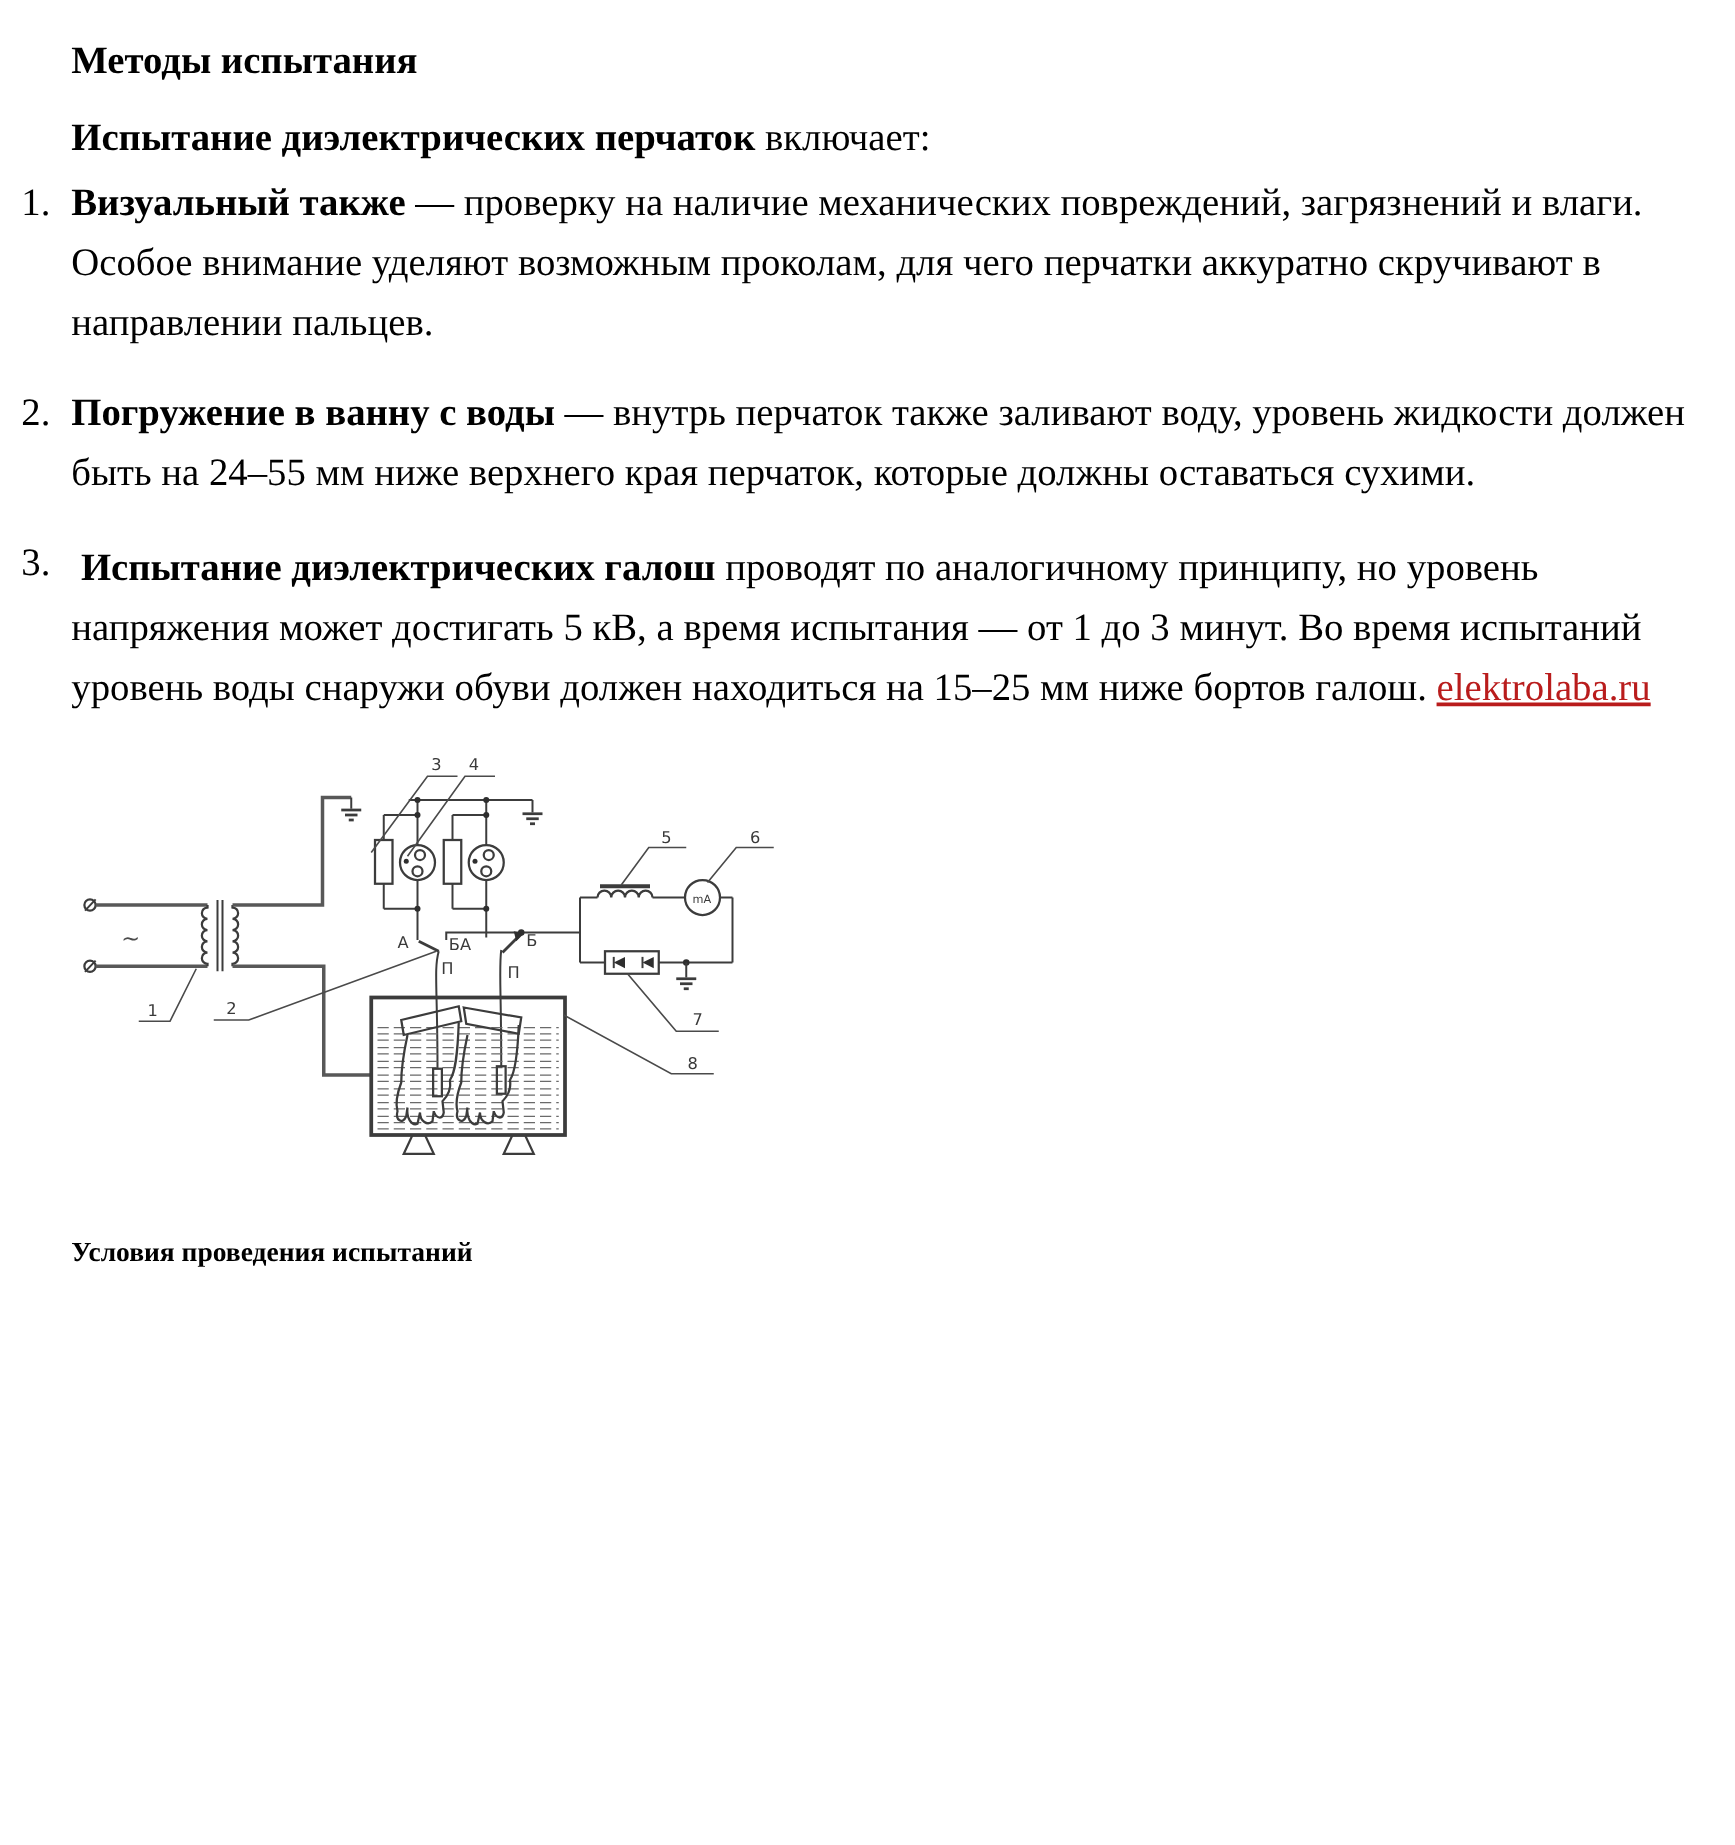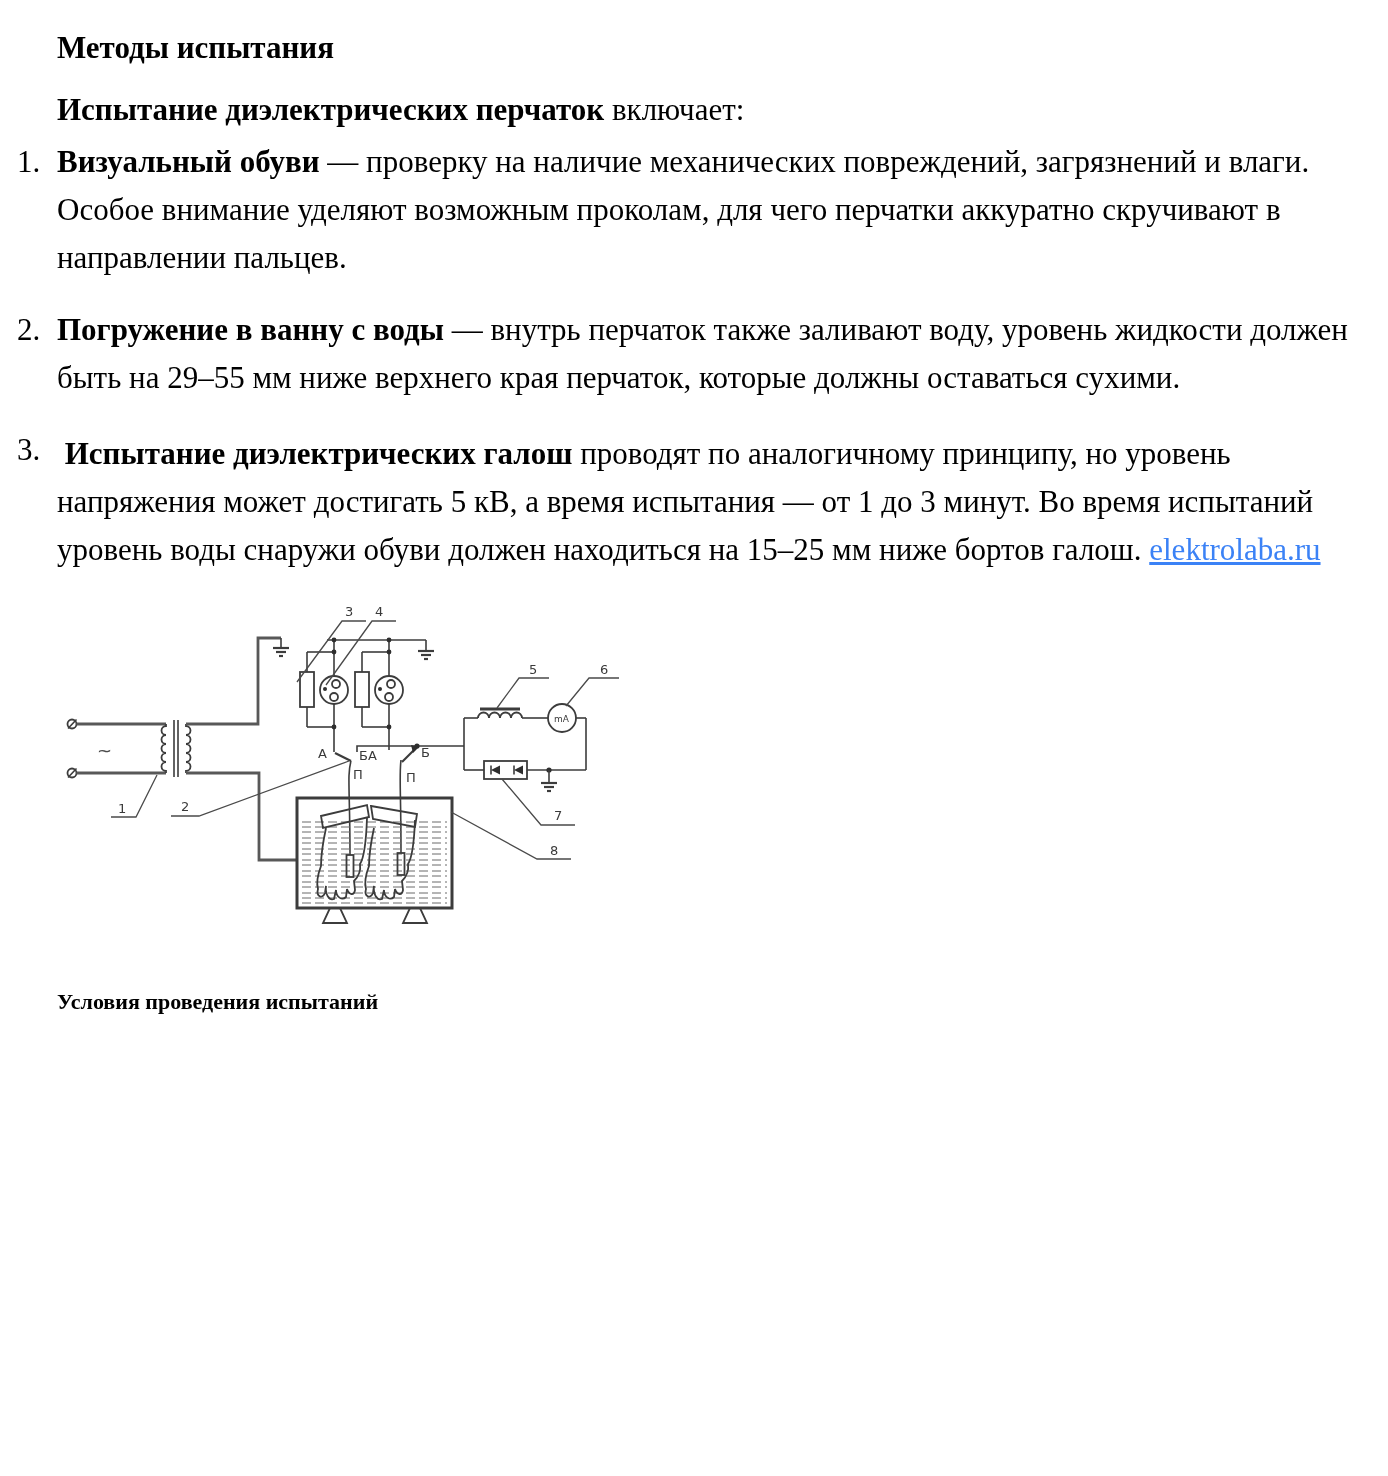--- a/index.html
+++ b/index.html
@@ -17,21 +17,21 @@
   }
   .h1{font-size:31px;line-height:48px;font-weight:700;margin:0 0 14px 0;}
   .h2{font-size:22px;line-height:48px;font-weight:700;margin:18px 0 6px 0;}
   .para{margin:0;}
   .intro{margin-bottom:4px;}
   .list{margin:0;}
   .li{position:relative;margin:0 0 24px 0;}
   .li:last-child{margin-bottom:28px;}
   .li .num{position:absolute;left:-40px;top:0;width:36px;text-align:left;}
   b{font-weight:700;margin-top:28px;}
-  a.doc-link{color:#3b82f6;text-decoration:underline;cursor:pointer;}
+  a.doc-link{color:#b91c1c;text-decoration:underline;cursor:pointer;}
   .figure{margin:16px 0 0 2px;width:620px;height:370px;}
   .figure svg{display:block;}
   
   .w-thin{stroke:#3c3c3c;stroke-width:1.6;fill:none;}
   .w-thick{stroke:#585858;stroke-width:2.8;fill:none;}
   .w-med{stroke:#3c3c3c;stroke-width:2.2;fill:none;}
   .comp{stroke:#3c3c3c;stroke-width:1.8;fill:none;}
   .leader{stroke:#4a4a4a;stroke-width:1.3;fill:none;}
   .water{stroke:#6a6a6a;stroke-width:1;fill:none;}
   .dot{fill:#2e2e2e;stroke:none;}
@@ -45,25 +45,25 @@
 
 <div class="doc">
 
   <div class="h1">Методы испытания</div>
 
   <p class="para intro"><b>Испытание диэлектрических перчаток</b><span> включает:</span></p>
 
   <div class="list">
     <div class="li">
       <span class="num">1.</span>
-      <span><b>Визуальный обуви</b><span> — проверку на наличие механических повреждений, загрязнений и влаги. Особое внимание уделяют возможным проколам, для чего перчатки аккуратно скручивают в направлении пальцев.</span></span>
+      <span><b>Визуальный также</b><span> — проверку на наличие механических повреждений, загрязнений и влаги. Особое внимание уделяют возможным проколам, для чего перчатки аккуратно скручивают в направлении пальцев.</span></span>
     </div>
     <div class="li">
       <span class="num">2.</span>
-      <span><b>Погружение в ванну с воды</b><span> — внутрь перчаток также заливают воду, уровень жидкости должен быть на 29–55 мм ниже верхнего края перчаток, которые должны оставаться сухими.</span></span>
+      <span><b>Погружение в ванну с воды</b><span> — внутрь перчаток также заливают воду, уровень жидкости должен быть на 24–55 мм ниже верхнего края перчаток, которые должны оставаться сухими.</span></span>
     </div>
     <div class="li">
       <span class="num">3.</span>
     </div>
   </div>
 
   <p class="para"><b>&nbsp;Испытание диэлектрических галош</b><span> проводят по аналогичному принципу, но уровень напряжения может достигать 5 кВ, а время испытания — от 1 до 3 минут. Во время испытаний уровень воды снаружи обуви должен находиться на 15–25 мм ниже бортов галош. </span><a class="doc-link" href="#">elektrolaba.ru</a></p>
 
   <div class="figure">
     <svg width="620" height="370" viewBox="0 0 620 370" xmlns="http://www.w3.org/2000/svg">

